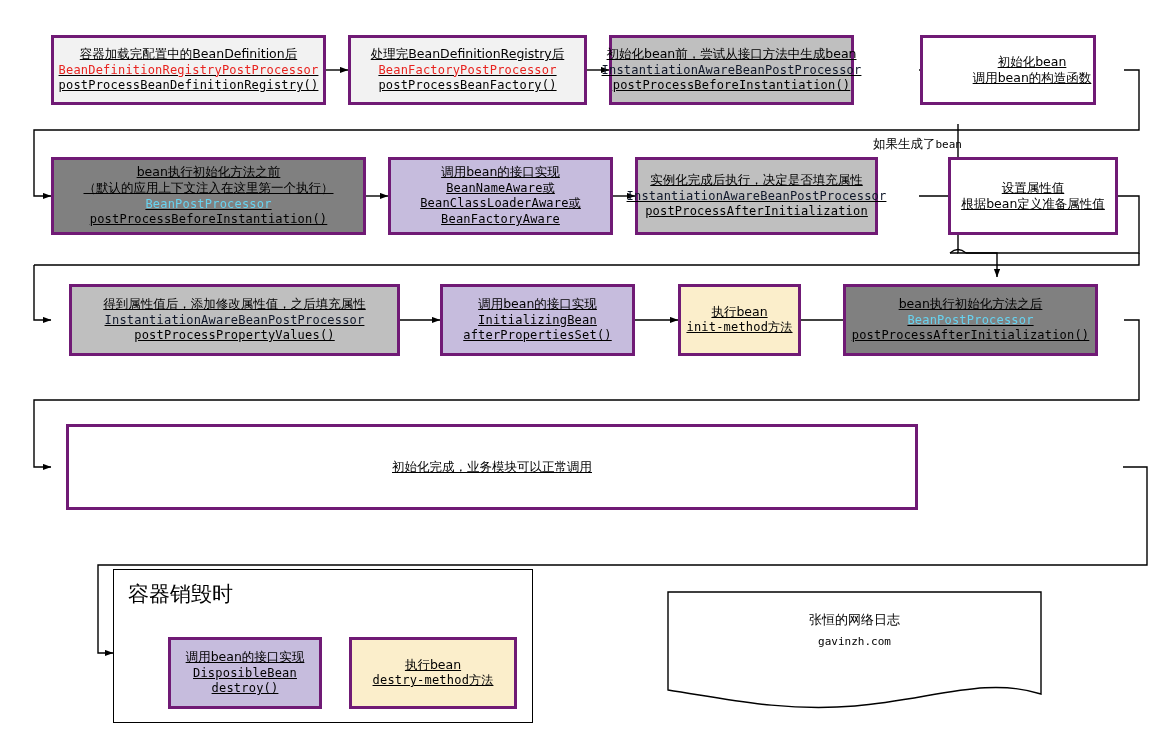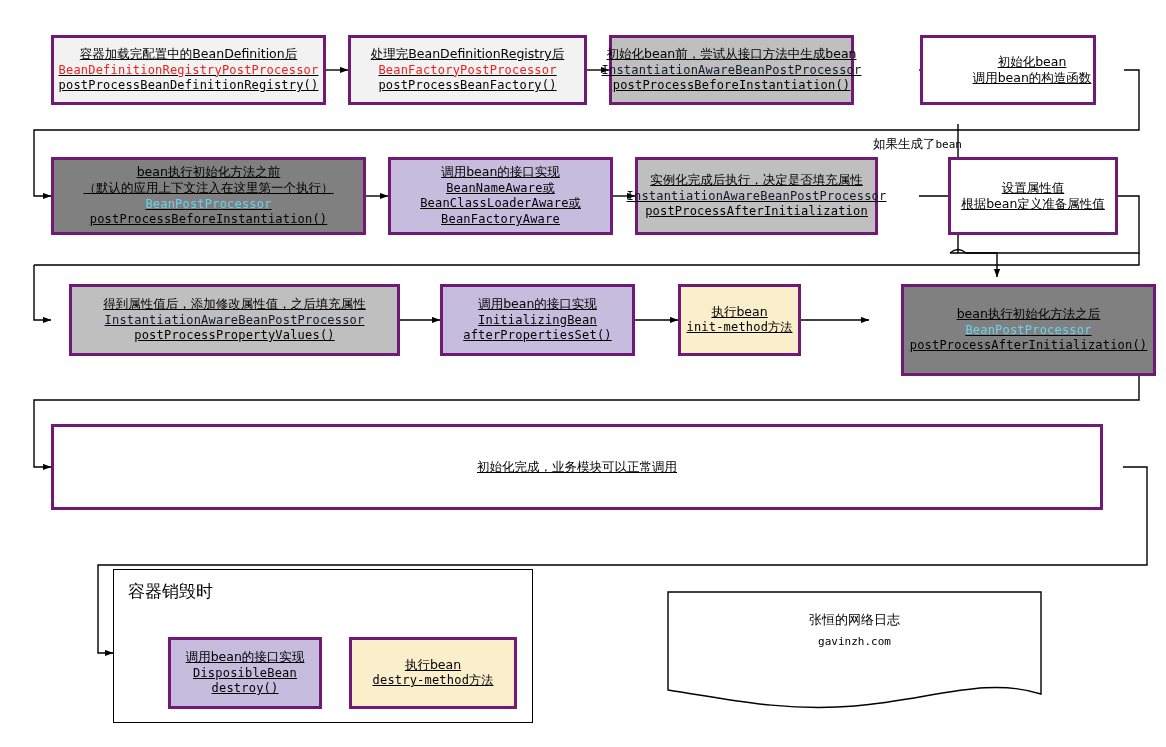--- a/index.html
+++ b/index.html
@@ -23,21 +23,21 @@
 
   .fill-white{background:#ffffff;}
   .fill-lgray{background:#f2f2f2;}
   .fill-gray{background:#bfbfbf;}
   .fill-dgray{background:#808080;}
   .fill-purple{background:#c6bcdd;}
   .fill-cream{background:#fbeecb;}
 
   .group-box{position:absolute;box-sizing:border-box;border:1px solid #000;background:#fff;}
   .group-title{position:absolute;font-family:"DejaVu Serif","Liberation Serif",serif;
-               font-size:17px;color:#000;}
+               font-size:21px;color:#000;}
   .edge-label{position:absolute;white-space:nowrap;color:#000;}
   .sig-text{position:absolute;text-align:center;white-space:nowrap;}
 </style>
 </head>
 <body>
 
 <div id="stage">
 
   <svg class="layer" viewBox="0 0 1166 747">
     <defs>
@@ -145,27 +145,27 @@
     <span class="ln t-zh">调用bean的接口实现</span>
     <span class="ln t-mono">InitializingBean</span>
     <span class="ln t-mono">afterPropertiesSet()</span>
   </div>
 
   <div class="node fill-cream" style="left:678px;top:284px;width:123px;height:72px;">
     <span class="ln t-zh">执行bean</span>
     <span class="ln t-mono">init-method方法</span>
   </div>
 
-  <div class="node fill-dgray" style="left:901px;top:284px;width:255px;height:92px;">
+  <div class="node fill-dgray" style="left:843px;top:284px;width:255px;height:72px;">
     <span class="ln t-zh">bean执行初始化方法之后</span>
     <span class="ln t-mono c-cyan">BeanPostProcessor</span>
     <span class="ln t-mono">postProcessAfterInitialization()</span>
   </div>
 
-  <div class="node fill-white" style="left:51px;top:424px;width:1052px;height:86px;">
+  <div class="node fill-white" style="left:66px;top:424px;width:852px;height:86px;">
     <span class="ln t-zh">初始化完成，业务模块可以正常调用</span>
   </div>
 
   <div class="group-box" style="left:113px;top:569px;width:420px;height:154px;"></div>
   <div class="group-title" style="left:128px;top:580px;">容器销毁时</div>
 
   <div class="node fill-purple" style="left:168px;top:637px;width:154px;height:72px;">
     <span class="ln t-zh">调用bean的接口实现</span>
     <span class="ln t-mono">DisposibleBean</span>
     <span class="ln t-mono">destroy()</span>

